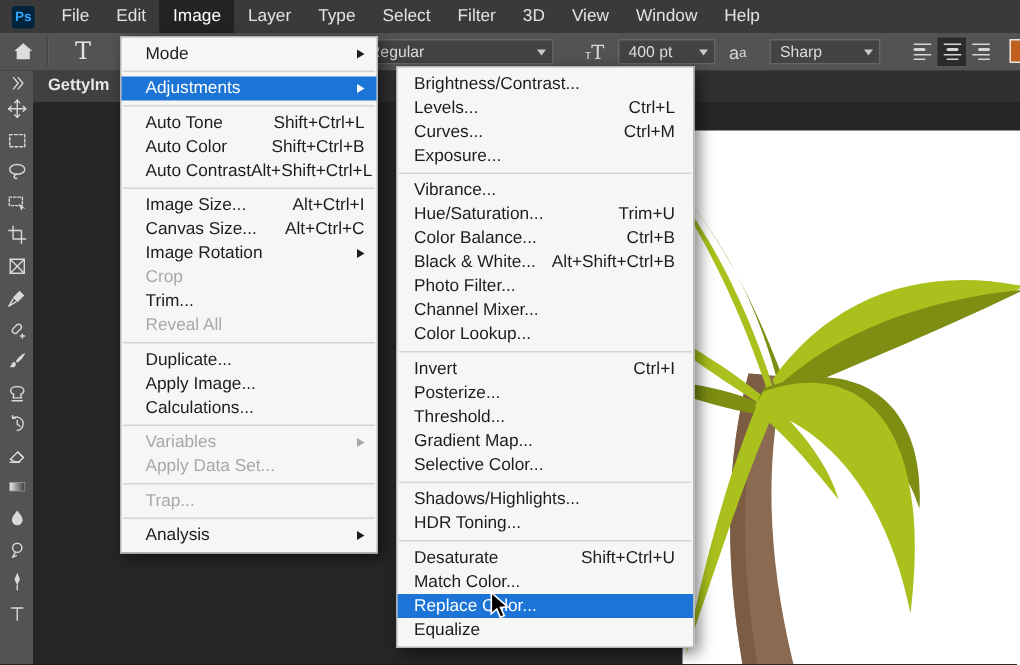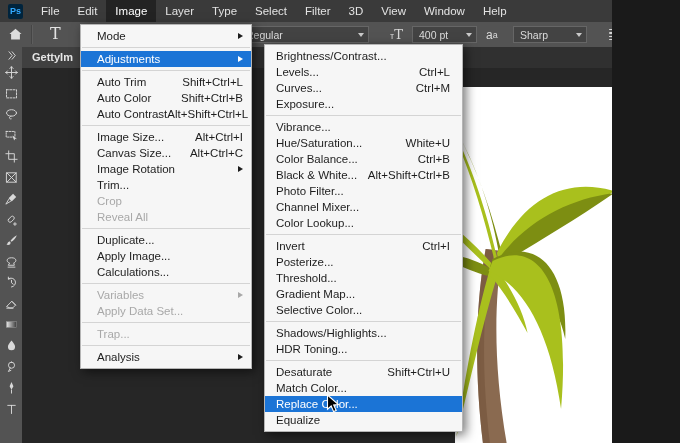--- a/index.html
+++ b/index.html
@@ -1,16 +1,16 @@
 <!DOCTYPE html>
 <html><head>
 <meta charset="utf-8">
 <style>
   html,body{margin:0;padding:0;background:#1a1a1a;}
-  .app{position:relative;width:612px;height:443px;overflow:hidden;background:#262626;
+  .app{position:relative;width:680px;height:443px;overflow:hidden;background:#262626;
        font-family:"Liberation Sans",sans-serif;-webkit-font-smoothing:antialiased;}
 
   
   .menubar{position:absolute;top:0;left:0;right:0;height:22px;background:#3a3a3a;
            display:flex;align-items:center;color:#e3e3e3;font-size:11.5px;z-index:20;}
   .ps-logo{width:15px;height:15px;margin:0 9px 0 8px;background:#00243d;border-radius:2px;
            color:#31a8ff;font-size:9px;font-weight:bold;display:flex;align-items:center;
            justify-content:center;letter-spacing:0;}
   .mitem{padding:0 9px;height:22px;line-height:22px;white-space:nowrap;cursor:default;}
   .mitem.active{background:#232323;color:#fff;}
@@ -312,21 +312,21 @@
         <span class="lbl">Mode</span>
         <span class="tri"></span>
       </div>
       <div class="menu-sep"></div>
       <div class="menu-row hl">
         <span class="lbl">Adjustments</span>
         <span class="tri"></span>
       </div>
       <div class="menu-sep"></div>
       <div class="menu-row">
-        <span class="lbl">Auto Trim</span>
+        <span class="lbl">Auto Tone</span>
         <span class="sc">Shift+Ctrl+L</span>
       </div>
       <div class="menu-row">
         <span class="lbl">Auto Color</span>
         <span class="sc">Shift+Ctrl+B</span>
       </div>
       <div class="menu-row">
         <span class="lbl">Auto Contrast</span>
         <span class="sc">Alt+Shift+Ctrl+L</span>
       </div>
@@ -336,25 +336,25 @@
         <span class="sc">Alt+Ctrl+I</span>
       </div>
       <div class="menu-row">
         <span class="lbl">Canvas Size...</span>
         <span class="sc">Alt+Ctrl+C</span>
       </div>
       <div class="menu-row">
         <span class="lbl">Image Rotation</span>
         <span class="tri"></span>
       </div>
-      <div class="menu-row">
-        <span class="lbl">Trim...</span>
-      </div>
       <div class="menu-row disabled">
         <span class="lbl">Crop</span>
+      </div>
+      <div class="menu-row">
+        <span class="lbl">Trim...</span>
       </div>
       <div class="menu-row disabled">
         <span class="lbl">Reveal All</span>
       </div>
       <div class="menu-sep"></div>
       <div class="menu-row">
         <span class="lbl">Duplicate...</span>
       </div>
       <div class="menu-row">
         <span class="lbl">Apply Image...</span>
@@ -395,21 +395,21 @@
       </div>
       <div class="menu-row">
         <span class="lbl">Exposure...</span>
       </div>
       <div class="menu-sep"></div>
       <div class="menu-row">
         <span class="lbl">Vibrance...</span>
       </div>
       <div class="menu-row">
         <span class="lbl">Hue/Saturation...</span>
-        <span class="sc">White+U</span>
+        <span class="sc">Trim+U</span>
       </div>
       <div class="menu-row">
         <span class="lbl">Color Balance...</span>
         <span class="sc">Ctrl+B</span>
       </div>
       <div class="menu-row">
         <span class="lbl">Black &amp; White...</span>
         <span class="sc">Alt+Shift+Ctrl+B</span>
       </div>
       <div class="menu-row">

